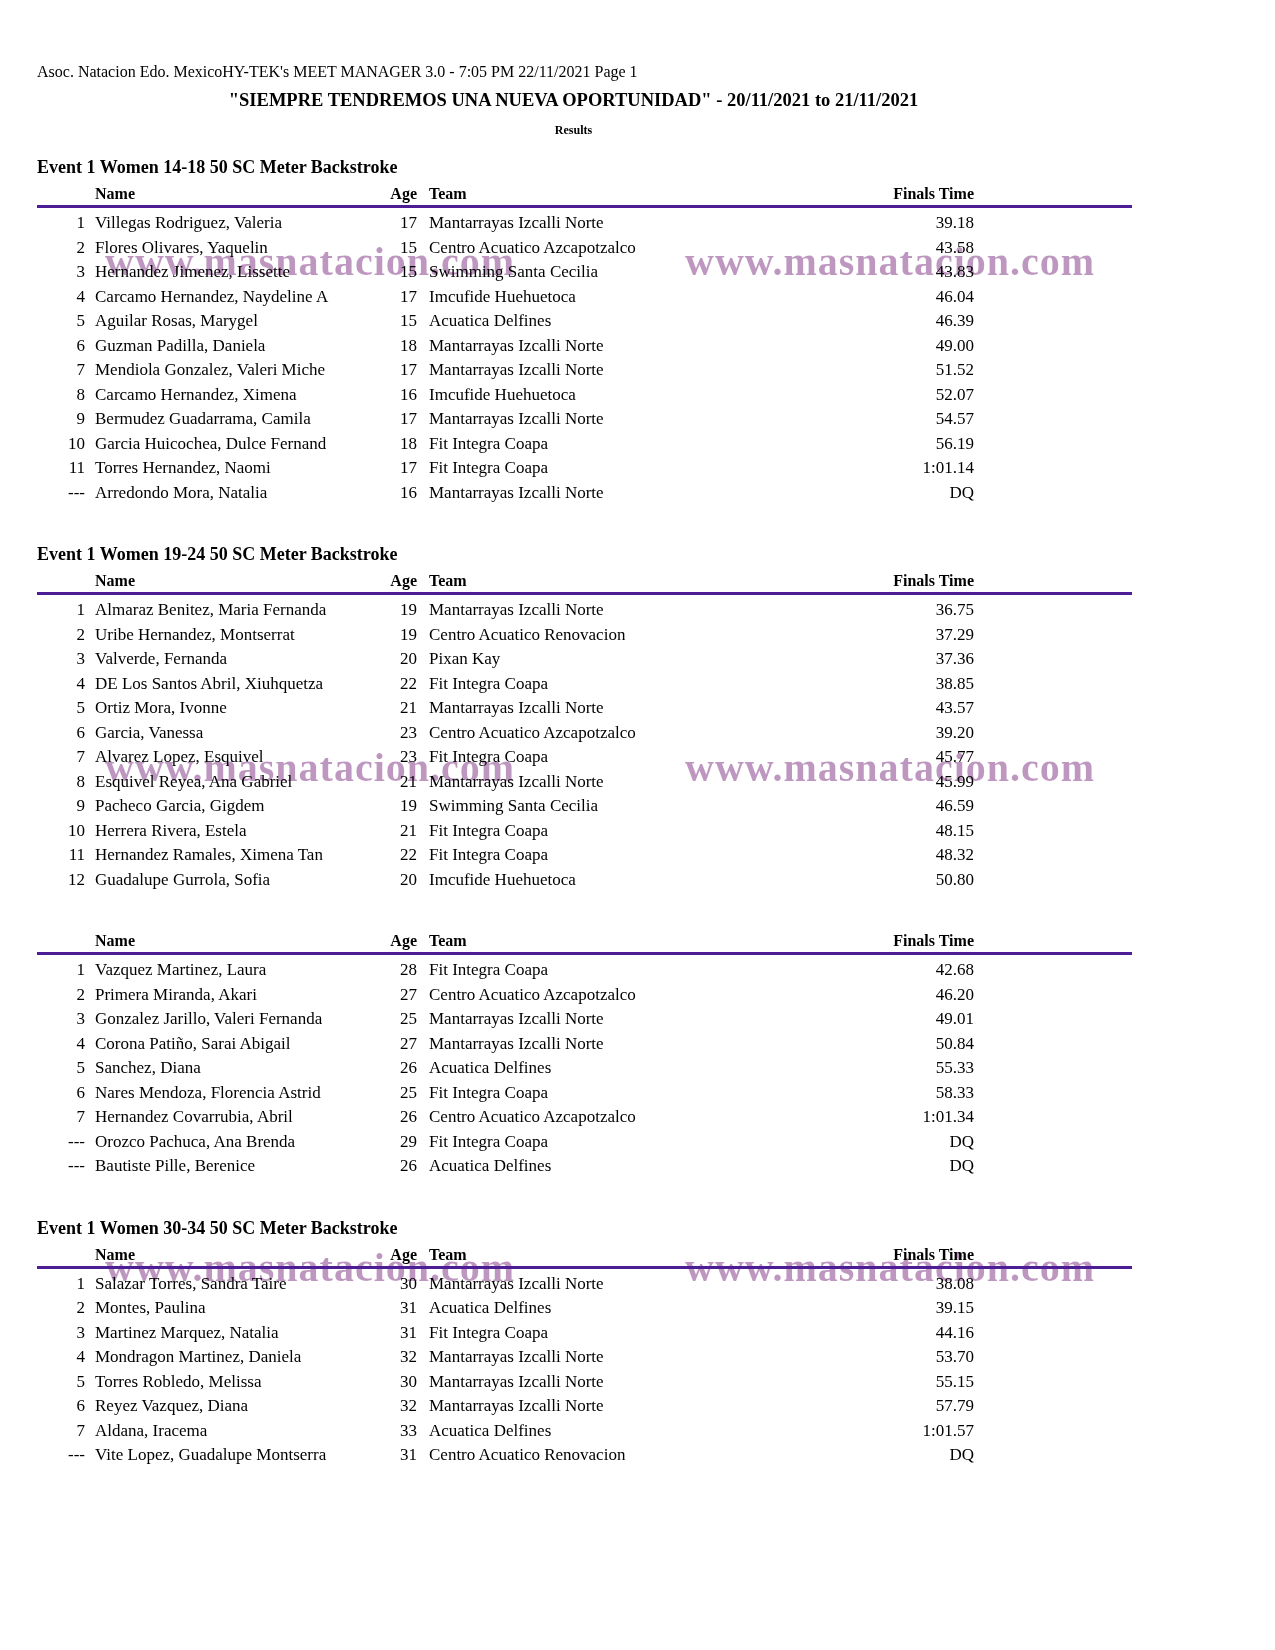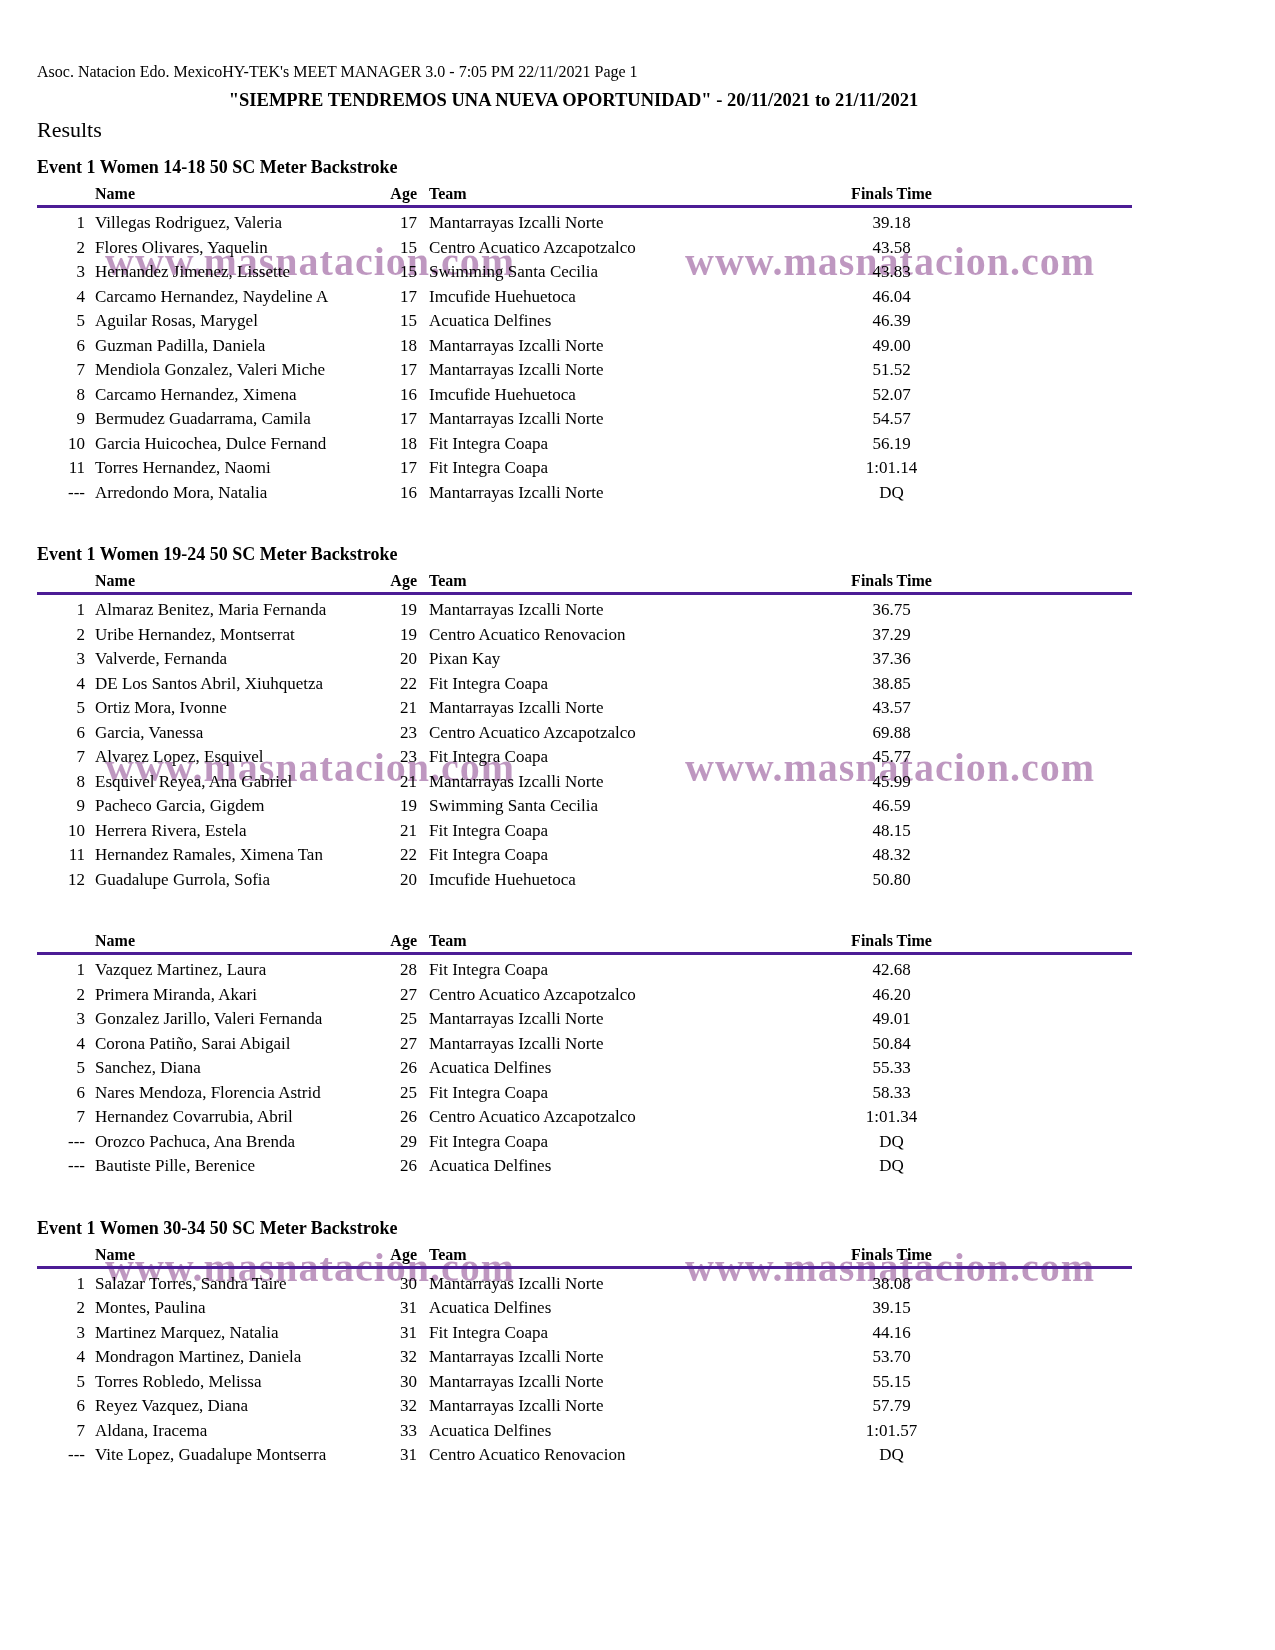--- a/index.html
+++ b/index.html
@@ -18,21 +18,21 @@
   }
   .doc-header{
     display:flex;justify-content:flex-start;
     font-size:16px;line-height:20px;
   }
   .meet-title{
     text-align:center;font-weight:bold;font-size:18.5px;line-height:22px;
     margin-top:7px;
   }
   .results-label{
-    font-weight:normal;font-size:22px;line-height:20px;
+    text-align:center;font-weight:bold;font-size:12px;line-height:20px;
     margin-top:9px;
   }
   .section{margin-top:38px;}
   .section:first-child{margin-top:16px;}
   .event-heading{
     font-weight:bold;font-size:18px;line-height:22px;margin-bottom:5px;
   }
   table{
     border-collapse:collapse;table-layout:fixed;
     width:1073px;
@@ -46,21 +46,21 @@
     font-size:17px;line-height:24.5px;padding:0;
     vertical-align:top;white-space:nowrap;overflow:hidden;
   }
   tbody tr:first-child td{padding-top:3px;}
   .c-rank{width:48px;text-align:right;}
   .c-name{width:272px;padding-left:10px;}
   th.c-name{padding-left:10px;}
   .c-age{width:50px;text-align:right;}
   .c-team{width:380px;padding-left:12px;}
   th.c-team{padding-left:12px;}
-  .c-time{width:165px;text-align:center;}
+  .c-time{width:165px;text-align:right;}
   .c-spacer{width:158px;}
   .watermark-layer{
     position:absolute;inset:0;z-index:0;pointer-events:none;
   }
   .wm{
     position:absolute;
     font-family:Liberation Serif, serif;
     font-weight:bold;font-size:40px;letter-spacing:1px;
     color:#701a75;opacity:0.45;white-space:nowrap;
   }
@@ -250,21 +250,21 @@
                 <td class="c-age">21</td>
                 <td class="c-team">Mantarrayas Izcalli Norte</td>
                 <td class="c-time">43.57</td>
                 <td class="c-spacer"></td>
               </tr>
               <tr>
                 <td class="c-rank">6</td>
                 <td class="c-name">Garcia, Vanessa</td>
                 <td class="c-age">23</td>
                 <td class="c-team">Centro Acuatico Azcapotzalco</td>
-                <td class="c-time">69.88</td>
+                <td class="c-time">39.20</td>
                 <td class="c-spacer"></td>
               </tr>
               <tr>
                 <td class="c-rank">7</td>
                 <td class="c-name">Alvarez Lopez, Esquivel</td>
                 <td class="c-age">23</td>
                 <td class="c-team">Fit Integra Coapa</td>
                 <td class="c-time">45.77</td>
                 <td class="c-spacer"></td>
               </tr>

